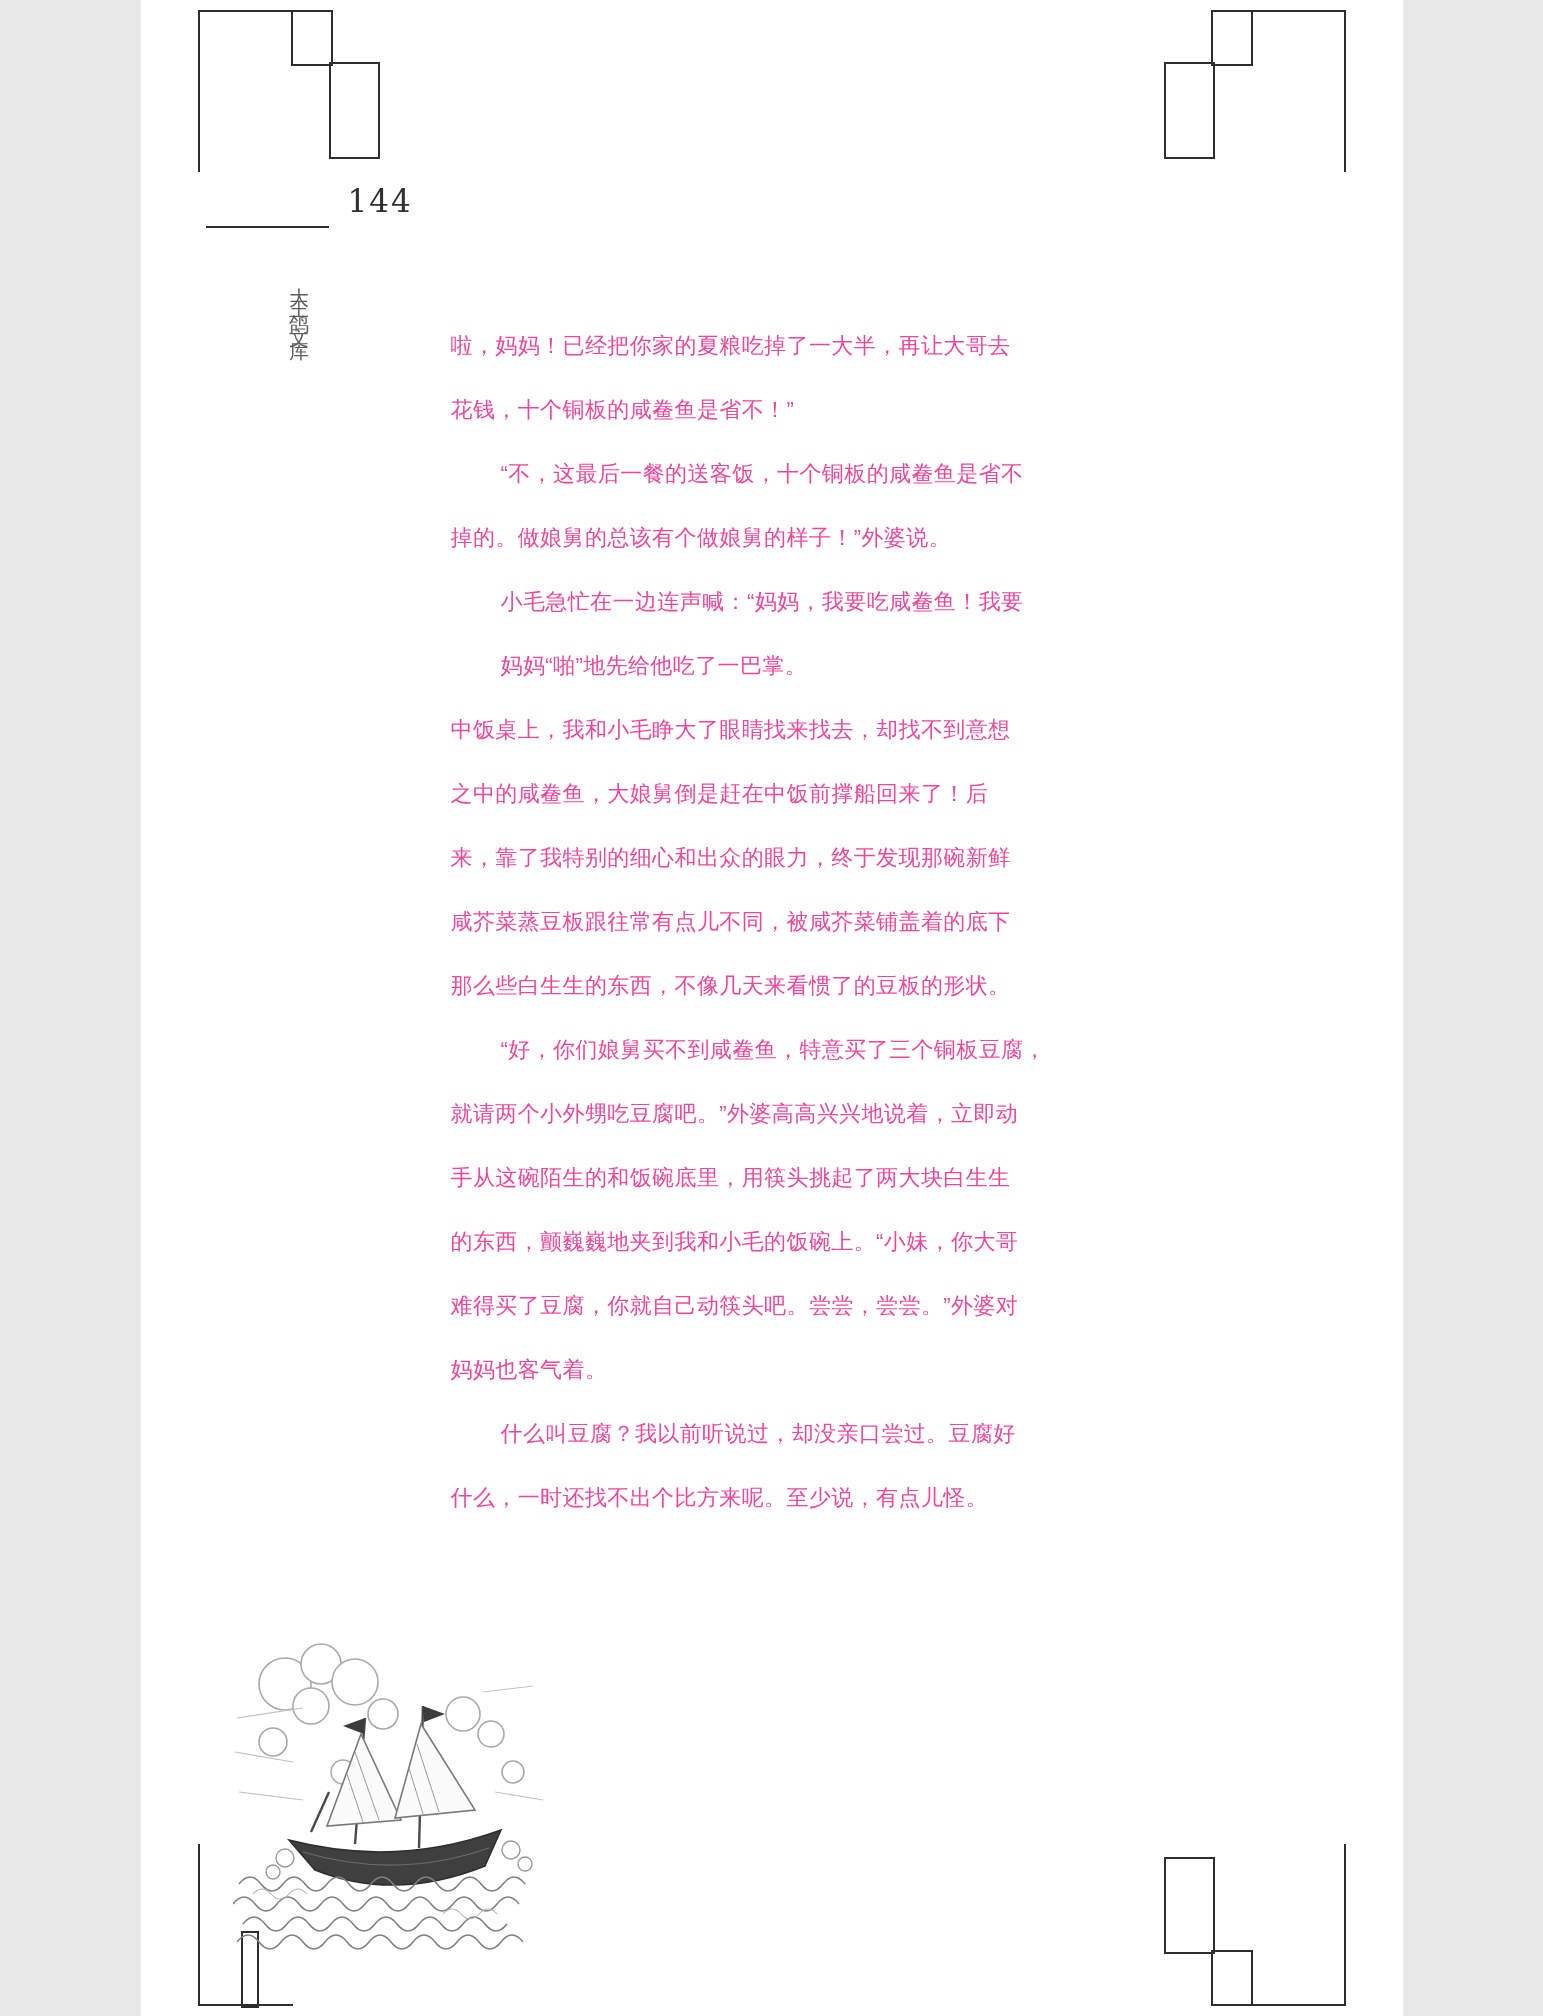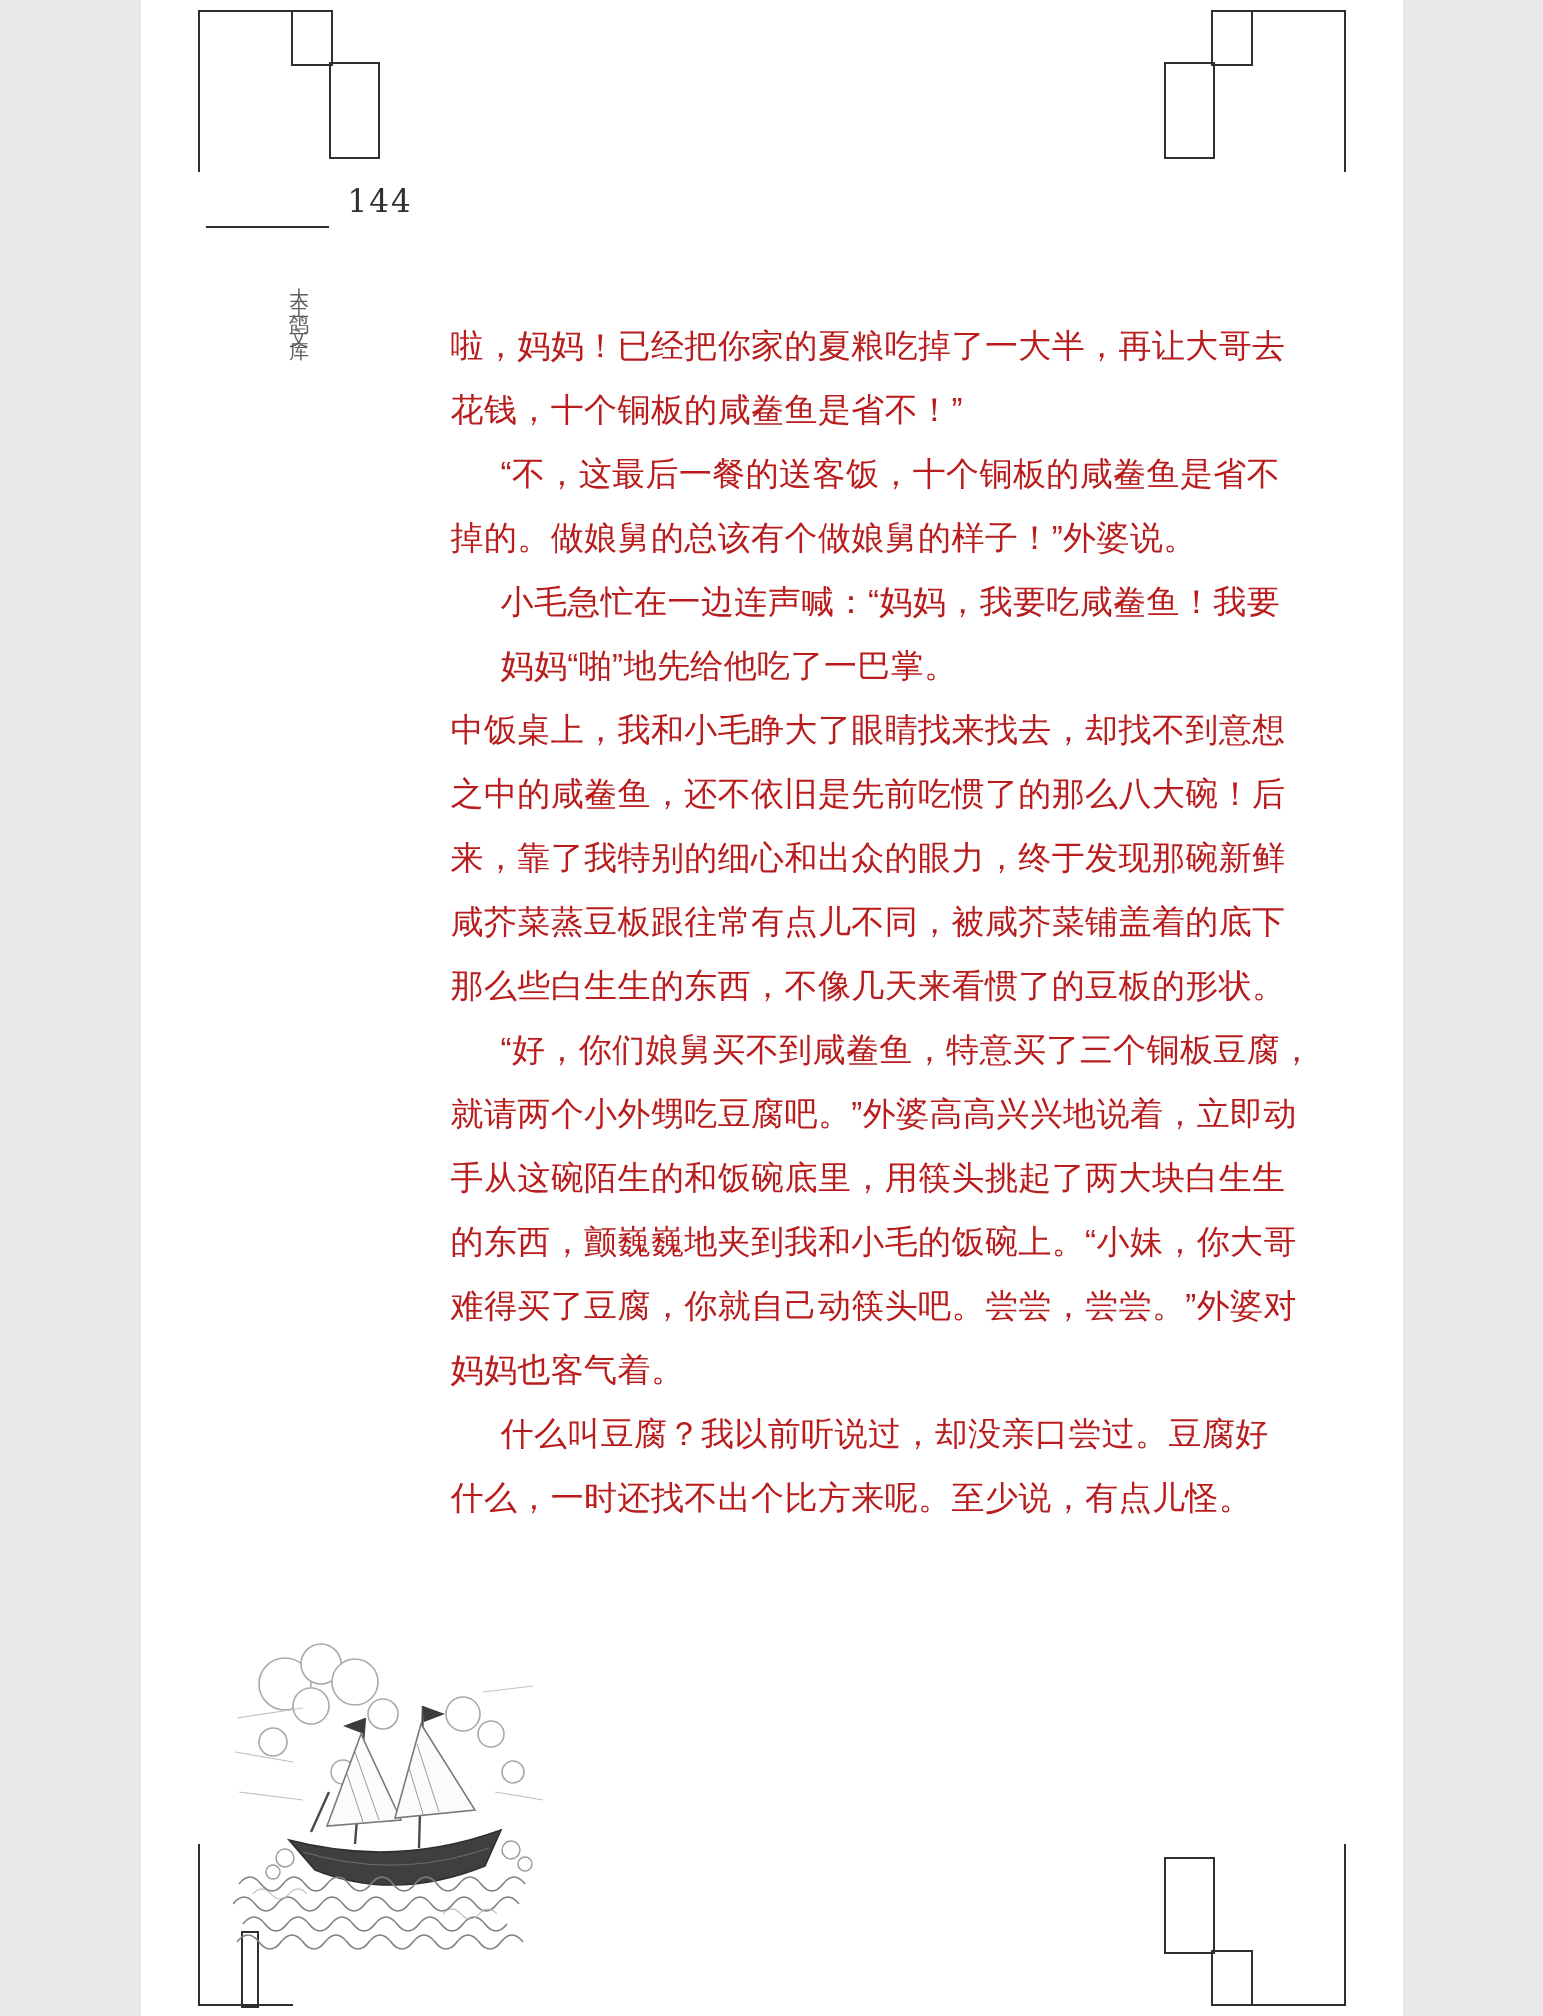--- a/index.html
+++ b/index.html
@@ -30,22 +30,22 @@
   .series{
     position:absolute; left:146px; top:272px;
     writing-mode:vertical-rl; text-orientation:upright;
     font-size:20px; letter-spacing:13px; color:#5d5d5d;
   }
   
   .body-text{
     position:absolute; left:310px; top:314px; width:840px; z-index:2;
   }
   .tline{
-    height:64px; line-height:64px; font-size:33px; letter-spacing:0.4px;
-    white-space:nowrap; color:#b91c1c;
+    height:64px; line-height:64px; font-size:22px; letter-spacing:0.4px;
+    white-space:nowrap; color:#ec4899;
   }
   .tline.ind{padding-left:50px;}
   
   .ship{position:absolute; left:92px; top:1622px; z-index:1;}
 </style>
 </head>
 <body>
 
 <div class="page">
 
@@ -66,21 +66,21 @@
   <div class="series">大王鸽文库</div>
 
   <div class="body-text">
       <div class="tline">啦，妈妈！已经把你家的夏粮吃掉了一大半，再让大哥去</div>
       <div class="tline">花钱，十个铜板的咸鲞鱼是省不！”</div>
       <div class="tline ind">“不，这最后一餐的送客饭，十个铜板的咸鲞鱼是省不</div>
       <div class="tline">掉的。做娘舅的总该有个做娘舅的样子！”外婆说。</div>
       <div class="tline ind">小毛急忙在一边连声喊：“妈妈，我要吃咸鲞鱼！我要</div>
       <div class="tline ind">妈妈“啪”地先给他吃了一巴掌。</div>
       <div class="tline">中饭桌上，我和小毛睁大了眼睛找来找去，却找不到意想</div>
-      <div class="tline">之中的咸鲞鱼，还不依旧是先前吃惯了的那么八大碗！后</div>
+      <div class="tline">之中的咸鲞鱼，大娘舅倒是赶在中饭前撑船回来了！后</div>
       <div class="tline">来，靠了我特别的细心和出众的眼力，终于发现那碗新鲜</div>
       <div class="tline">咸芥菜蒸豆板跟往常有点儿不同，被咸芥菜铺盖着的底下</div>
       <div class="tline">那么些白生生的东西，不像几天来看惯了的豆板的形状。</div>
       <div class="tline ind">“好，你们娘舅买不到咸鲞鱼，特意买了三个铜板豆腐，</div>
       <div class="tline">就请两个小外甥吃豆腐吧。”外婆高高兴兴地说着，立即动</div>
       <div class="tline">手从这碗陌生的和饭碗底里，用筷头挑起了两大块白生生</div>
       <div class="tline">的东西，颤巍巍地夹到我和小毛的饭碗上。“小妹，你大哥</div>
       <div class="tline">难得买了豆腐，你就自己动筷头吧。尝尝，尝尝。”外婆对</div>
       <div class="tline">妈妈也客气着。</div>
       <div class="tline ind">什么叫豆腐？我以前听说过，却没亲口尝过。豆腐好</div>

